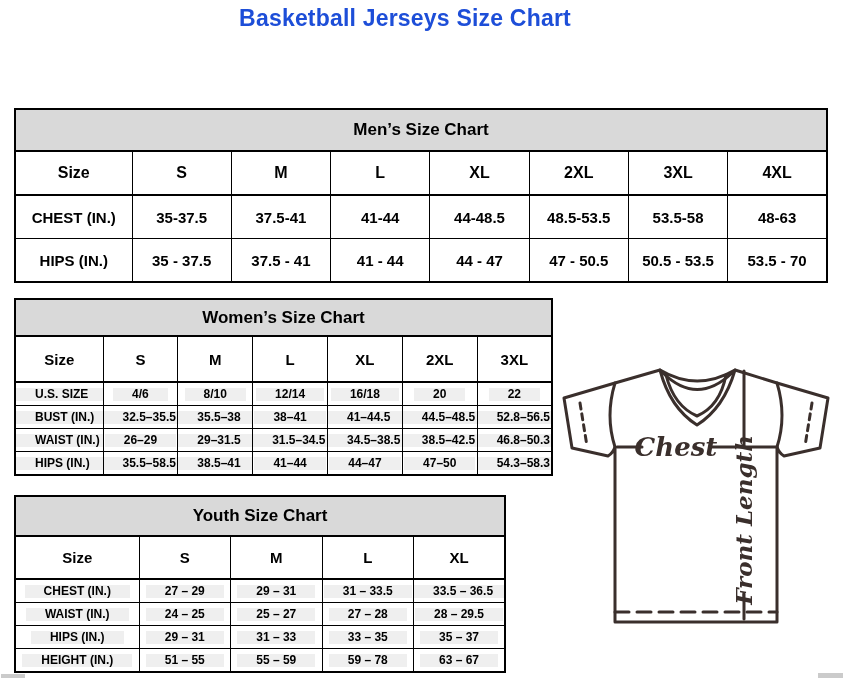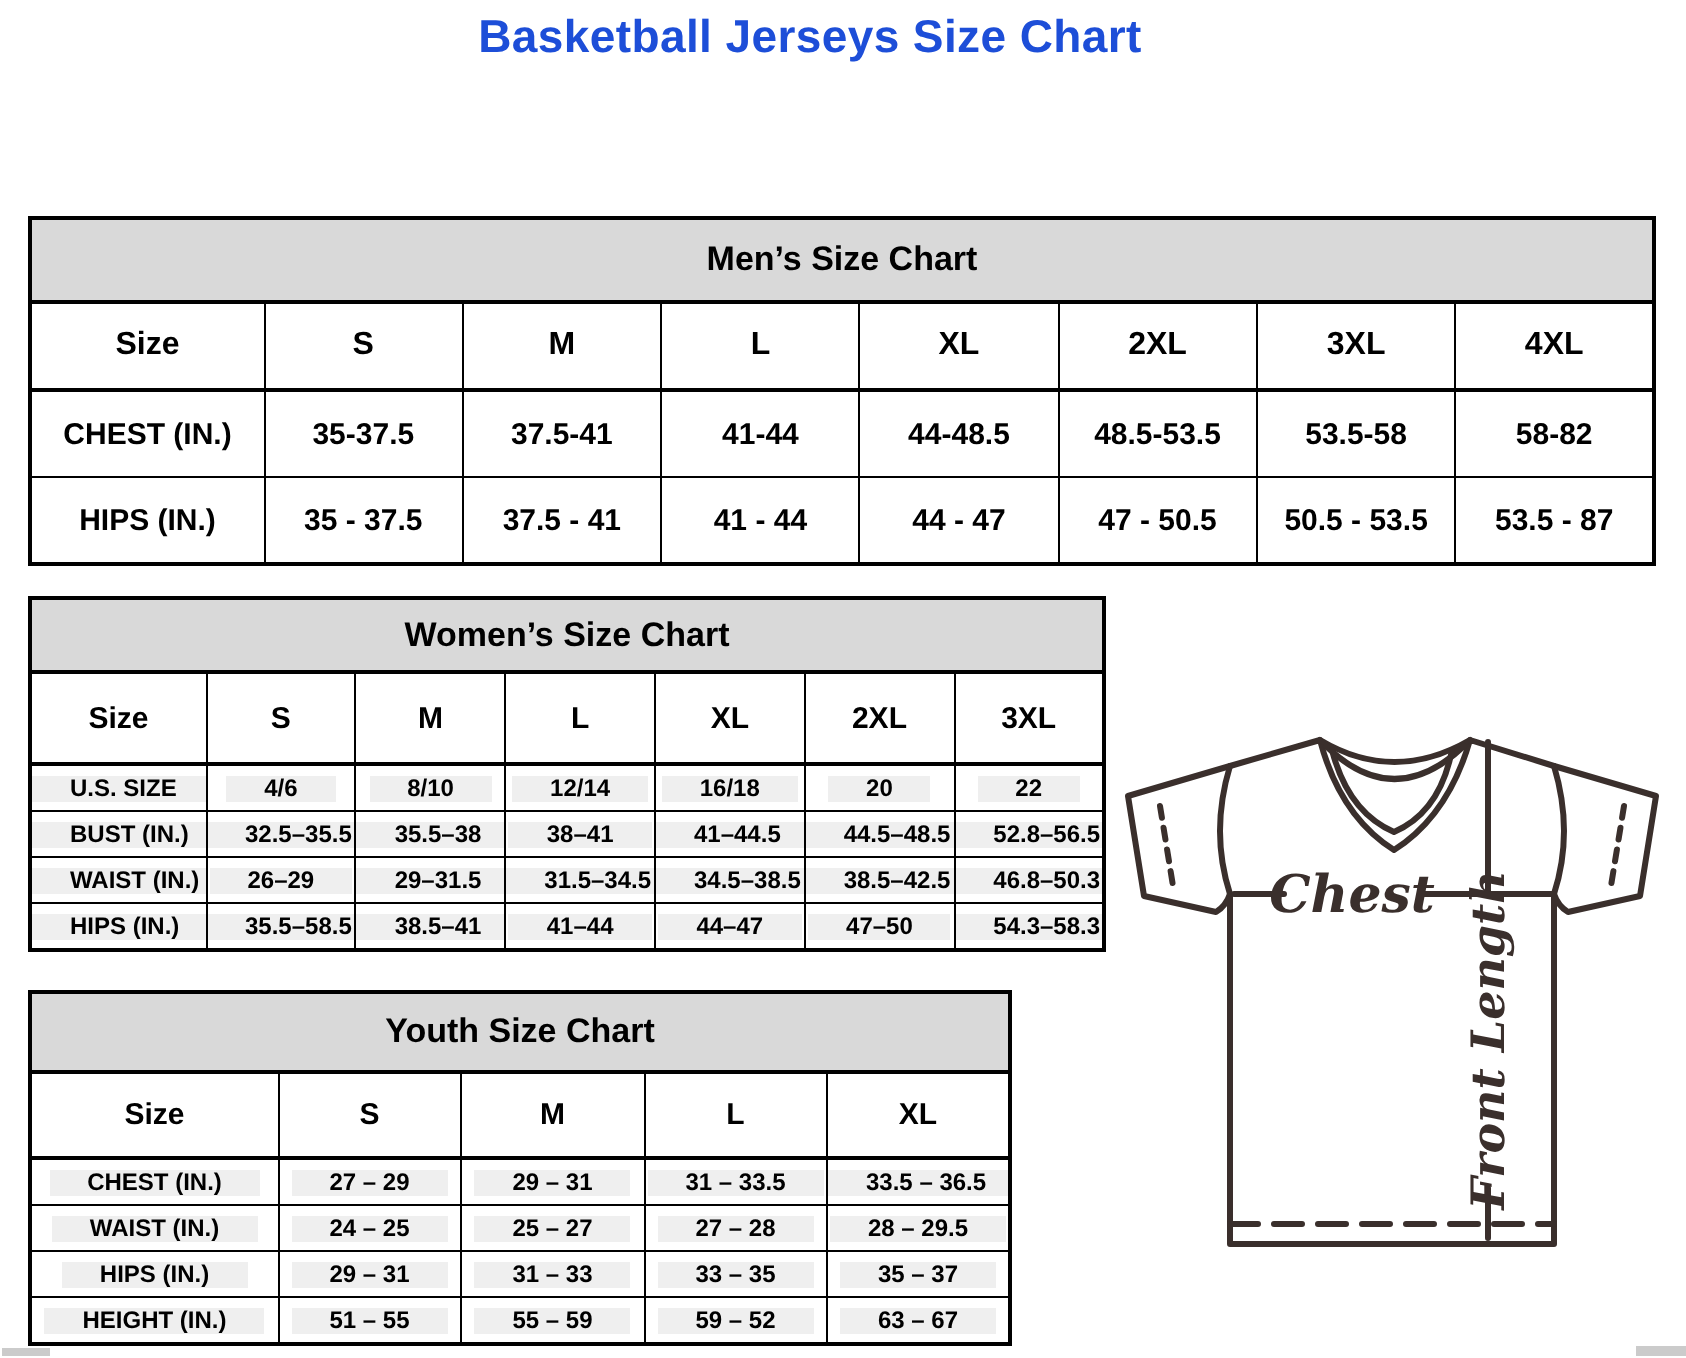--- a/index.html
+++ b/index.html
@@ -85,31 +85,31 @@
           <td>4XL</td>
         </tr>
         <tr class="data">
           <td>CHEST (IN.)</td>
           <td>35-37.5</td>
           <td>37.5-41</td>
           <td>41-44</td>
           <td>44-48.5</td>
           <td>48.5-53.5</td>
           <td>53.5-58</td>
-          <td>58-82</td>
+          <td>48-63</td>
         </tr>
         <tr class="data">
           <td>HIPS (IN.)</td>
           <td>35 - 37.5</td>
           <td>37.5 - 41</td>
           <td>41 - 44</td>
           <td>44 - 47</td>
           <td>47 - 50.5</td>
           <td>50.5 - 53.5</td>
-          <td>53.5 - 87</td>
+          <td>53.5 - 70</td>
         </tr>
       </tbody>
     </table>
   </div>
 <div id="tbl-women" class="size-table">
     <table>
       <colgroup>
         <col style="width: 88px;">
         <col>
         <col>
@@ -208,21 +208,21 @@
           <td><span class="hl">HIPS (IN.)</span></td>
           <td><span class="hl">29 – 31</span></td>
           <td><span class="hl">31 – 33</span></td>
           <td><span class="hl">33 – 35</span></td>
           <td><span class="hl">35 – 37</span></td>
         </tr>
         <tr class="data">
           <td><span class="hl">HEIGHT (IN.)</span></td>
           <td><span class="hl">51 – 55</span></td>
           <td><span class="hl">55 – 59</span></td>
-          <td><span class="hl">59 – 52</span></td>
+          <td><span class="hl">59 – 78</span></td>
           <td><span class="hl">63 – 67</span></td>
         </tr>
       </tbody>
     </table>
   </div>
 
 <svg id="jersey" width="286" height="276" viewBox="0 0 286 276">
   <g fill="none" stroke="#3a2f2c" stroke-width="3" stroke-linejoin="round" stroke-linecap="round">
 
     <path d="M104,14 L59,27 L8,42 L16,92 L52,100 Q57,97 59,91

